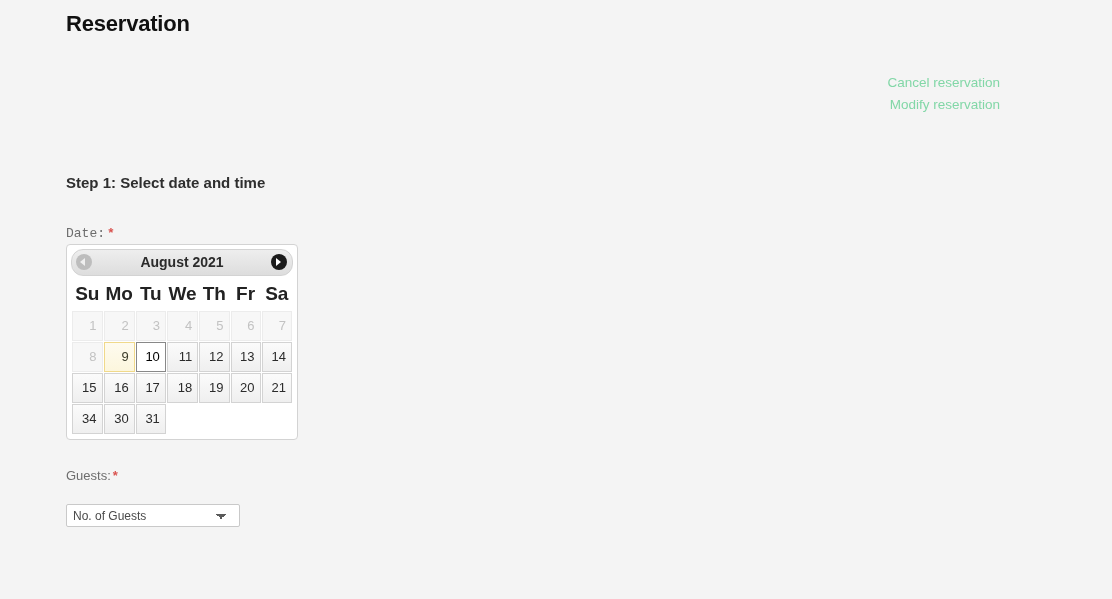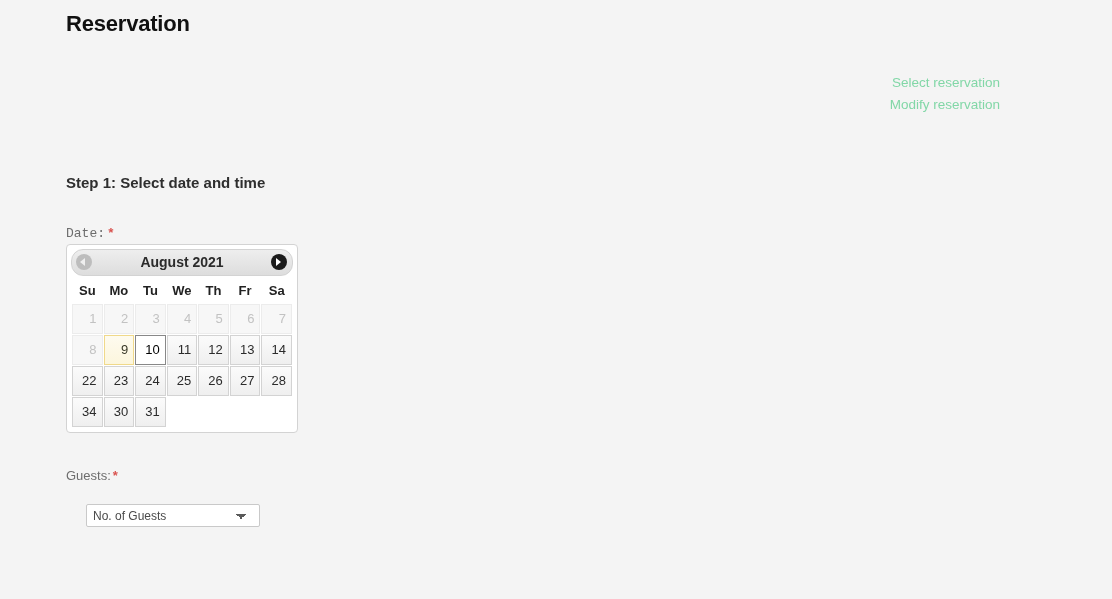--- a/index.html
+++ b/index.html
@@ -150,21 +150,21 @@
     border-collapse: separate;
     border-spacing: 1px;
     width: 100%;
     margin: 0;
     font-size: 13px;
   }
   table.dp-grid th {
     padding: 4px 0 5px 0;
     text-align: center;
     font-weight: bold;
-    font-size: 13px;
+    font-size: 19px;
     color: #222222;
     border: 0;
   }
   table.dp-grid td {
     padding: 0;
     border: 0;
     width: 32px;
     height: 30px;
   }
   .day {
@@ -223,30 +223,29 @@
     -webkit-appearance: none;
     -moz-appearance: none;
     background-image:
       linear-gradient(45deg, transparent 50%, #5a5a5a 50%),
       linear-gradient(135deg, #5a5a5a 50%, transparent 50%);
     background-position:
       calc(100% - 18px) 9px,
       calc(100% - 13px) 9px;
     background-size: 5px 5px, 5px 5px;
     background-repeat: no-repeat;
-    margin-left: 20px;
   }
 </style>
 </head>
 <body>
 
 <h1 class="page-title">Reservation</h1>
 
 <div class="action-links">
-  <a href="#">Select reservation</a>
+  <a href="#">Cancel reservation</a>
   <a href="#">Modify reservation</a>
 </div>
 
 <div class="step-heading">Step 1: Select date and time</div>
 
 <div class="field-label date-label">
   <span>Date:</span><span class="req">*</span>
 </div>
 
 <div class="datepicker">
@@ -315,39 +314,39 @@
           </td>
           <td>
             <span class="day">13</span>
           </td>
           <td>
             <span class="day">14</span>
           </td>
         </tr>
         <tr>
           <td>
-            <span class="day">22</span>
-          </td>
-          <td>
-            <span class="day">23</span>
-          </td>
-          <td>
-            <span class="day">24</span>
-          </td>
-          <td>
-            <span class="day">25</span>
-          </td>
-          <td>
-            <span class="day">26</span>
-          </td>
-          <td>
-            <span class="day">27</span>
-          </td>
-          <td>
-            <span class="day">28</span>
+            <span class="day">15</span>
+          </td>
+          <td>
+            <span class="day">16</span>
+          </td>
+          <td>
+            <span class="day">17</span>
+          </td>
+          <td>
+            <span class="day">18</span>
+          </td>
+          <td>
+            <span class="day">19</span>
+          </td>
+          <td>
+            <span class="day">20</span>
+          </td>
+          <td>
+            <span class="day">21</span>
           </td>
         </tr>
         <tr>
           <td>
             <span class="day">34</span>
           </td>
           <td>
             <span class="day">30</span>
           </td>
           <td>

